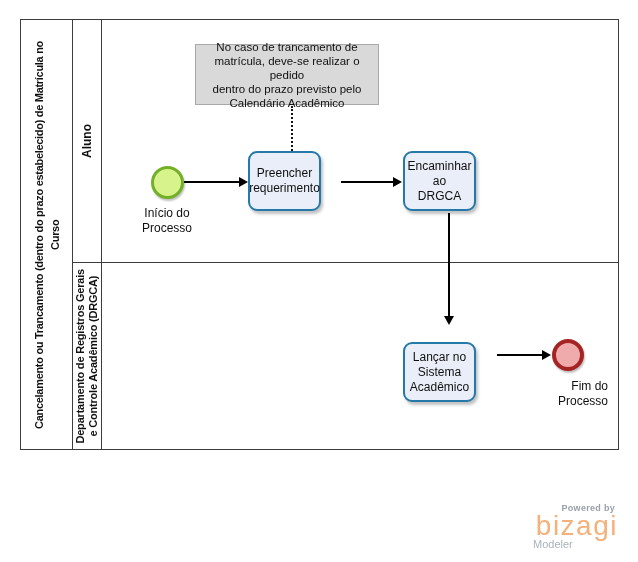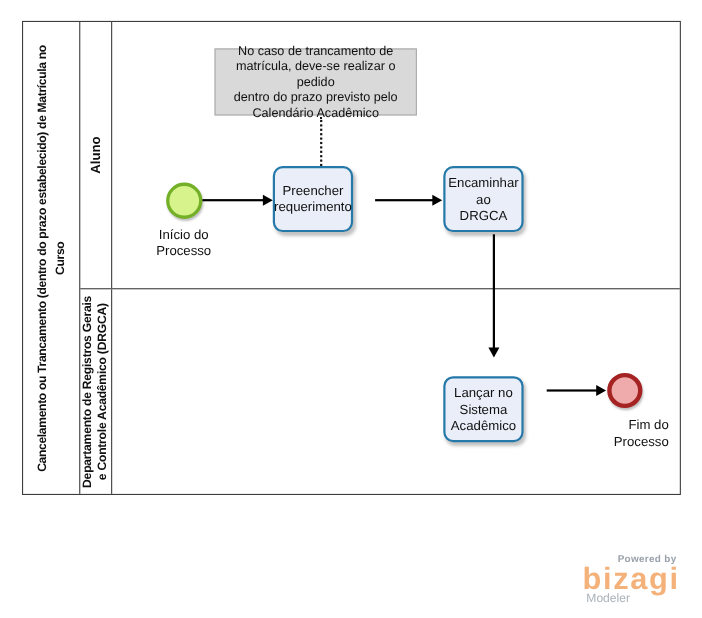--- a/index.html
+++ b/index.html
@@ -60,21 +60,21 @@
   #flow1{left:184px;top:181px;width:56px;}   #flow1-ah{left:239px;top:177px;}
   #flow2{left:341px;top:181px;width:53px;}   #flow2-ah{left:393px;top:177px;}
   #flow3{left:448px;top:213px;height:104px;} #flow3-ah{left:444px;top:316px;}
   #flow4{left:497px;top:354px;width:46px;}   #flow4-ah{left:542px;top:350px;}
 
   
   .branding{position:absolute;left:528px;top:503px;width:90px;}
   .powered{font-size:9px;font-weight:bold;color:var(--brand-gray,#99a1aa);
         text-align:right;letter-spacing:.3px;padding-right:3px;}
   .wordmark{font-size:28px;color:var(--brand-orange,#f4b17a);text-align:right;
-        line-height:26px;letter-spacing:1.5px;font-weight:700;}
+        line-height:26px;letter-spacing:1.5px;font-weight:400;}
   .modeler{font-size:11px;color:#aab2ba;padding-left:5px;margin-top:-1px;}
 </style>
 </head>
 <body>
 
 <div id="canvas">
 
   <div class="pool">
     <div class="title-band">
       <div class="vtext pool-title">Cancelamento ou Trancamento (dentro do prazo estabelecido) de Matrícula no

